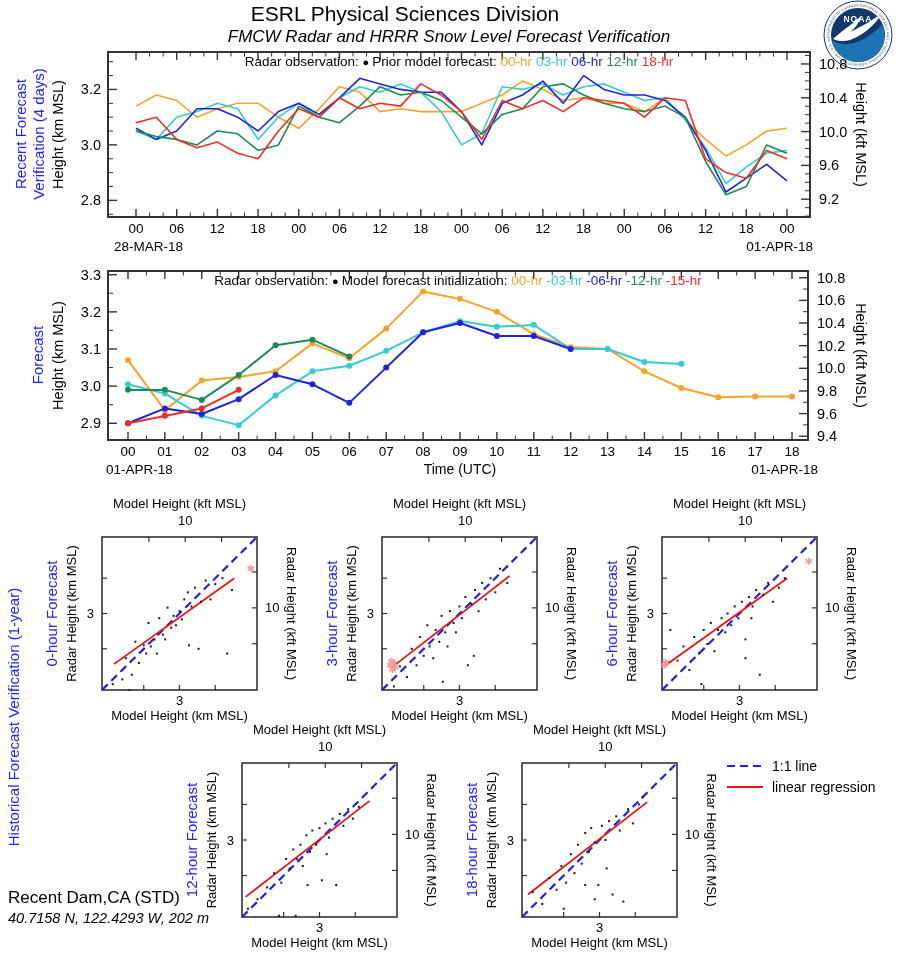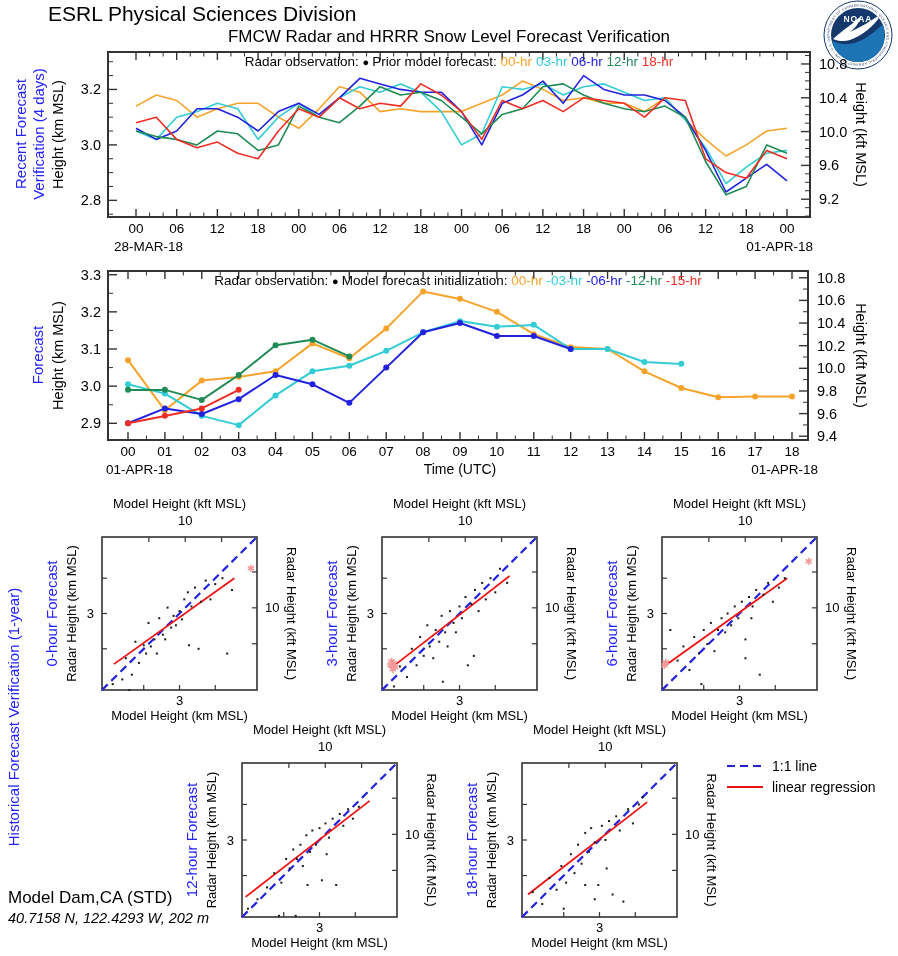--- a/index.html
+++ b/index.html
@@ -1,19 +1,19 @@
 <!DOCTYPE html>
 <html><head>
 <meta charset="utf-8">
 <style>
   html,body{margin:0;padding:0;background:#ffffff;}
   .page{position:relative;width:898px;height:956px;background:#ffffff;overflow:hidden;
         font-family:"Liberation Sans",sans-serif;color:#000;}
-  .title{position:absolute;left:0;top:2px;width:810px;font-size:21px;padding-left:48px;}
-  .subtitle{position:absolute;left:0;top:27px;width:898px;text-align:center;font-size:17px;}
+  .title{position:absolute;left:0;top:2px;width:810px;text-align:center;font-size:21px;}
+  .subtitle{position:absolute;left:0;top:27px;width:898px;text-align:center;font-size:17px;font-style:italic;}
   .vlabel{position:absolute;color:#2222ff;font-size:15px;white-space:nowrap;
           transform:translate(-50%,-50%) rotate(-90deg);text-align:center;line-height:18px;}
   .station-name{position:absolute;left:8px;top:888px;font-size:17px;}
   .station-coords{position:absolute;left:8px;top:910px;font-size:14.5px;font-style:italic;}
   #charts{position:absolute;left:0;top:0;}
   svg text{font-family:"Liberation Sans",sans-serif;}
 </style>
 </head>
 <body>
 
@@ -718,15 +718,15 @@
       </g>
     </svg>
 
   <div class="vlabel" style="left:30px;top:134px;">
     <div>Recent Forecast</div>
     <div>Verification (4 days)</div>
   </div>
   <div class="vlabel" style="left:38px;top:355px;">Forecast</div>
   <div class="vlabel" style="left:14px;top:717px;">Historical Forecast Verification (1-year)</div>
 
-  <div class="station-name">Model Dam,CA (STD)</div>
+  <div class="station-name">Recent Dam,CA (STD)</div>
   <div class="station-coords">40.7158 N, 122.4293 W, 202 m</div>
 </div>
 
 </body></html>

